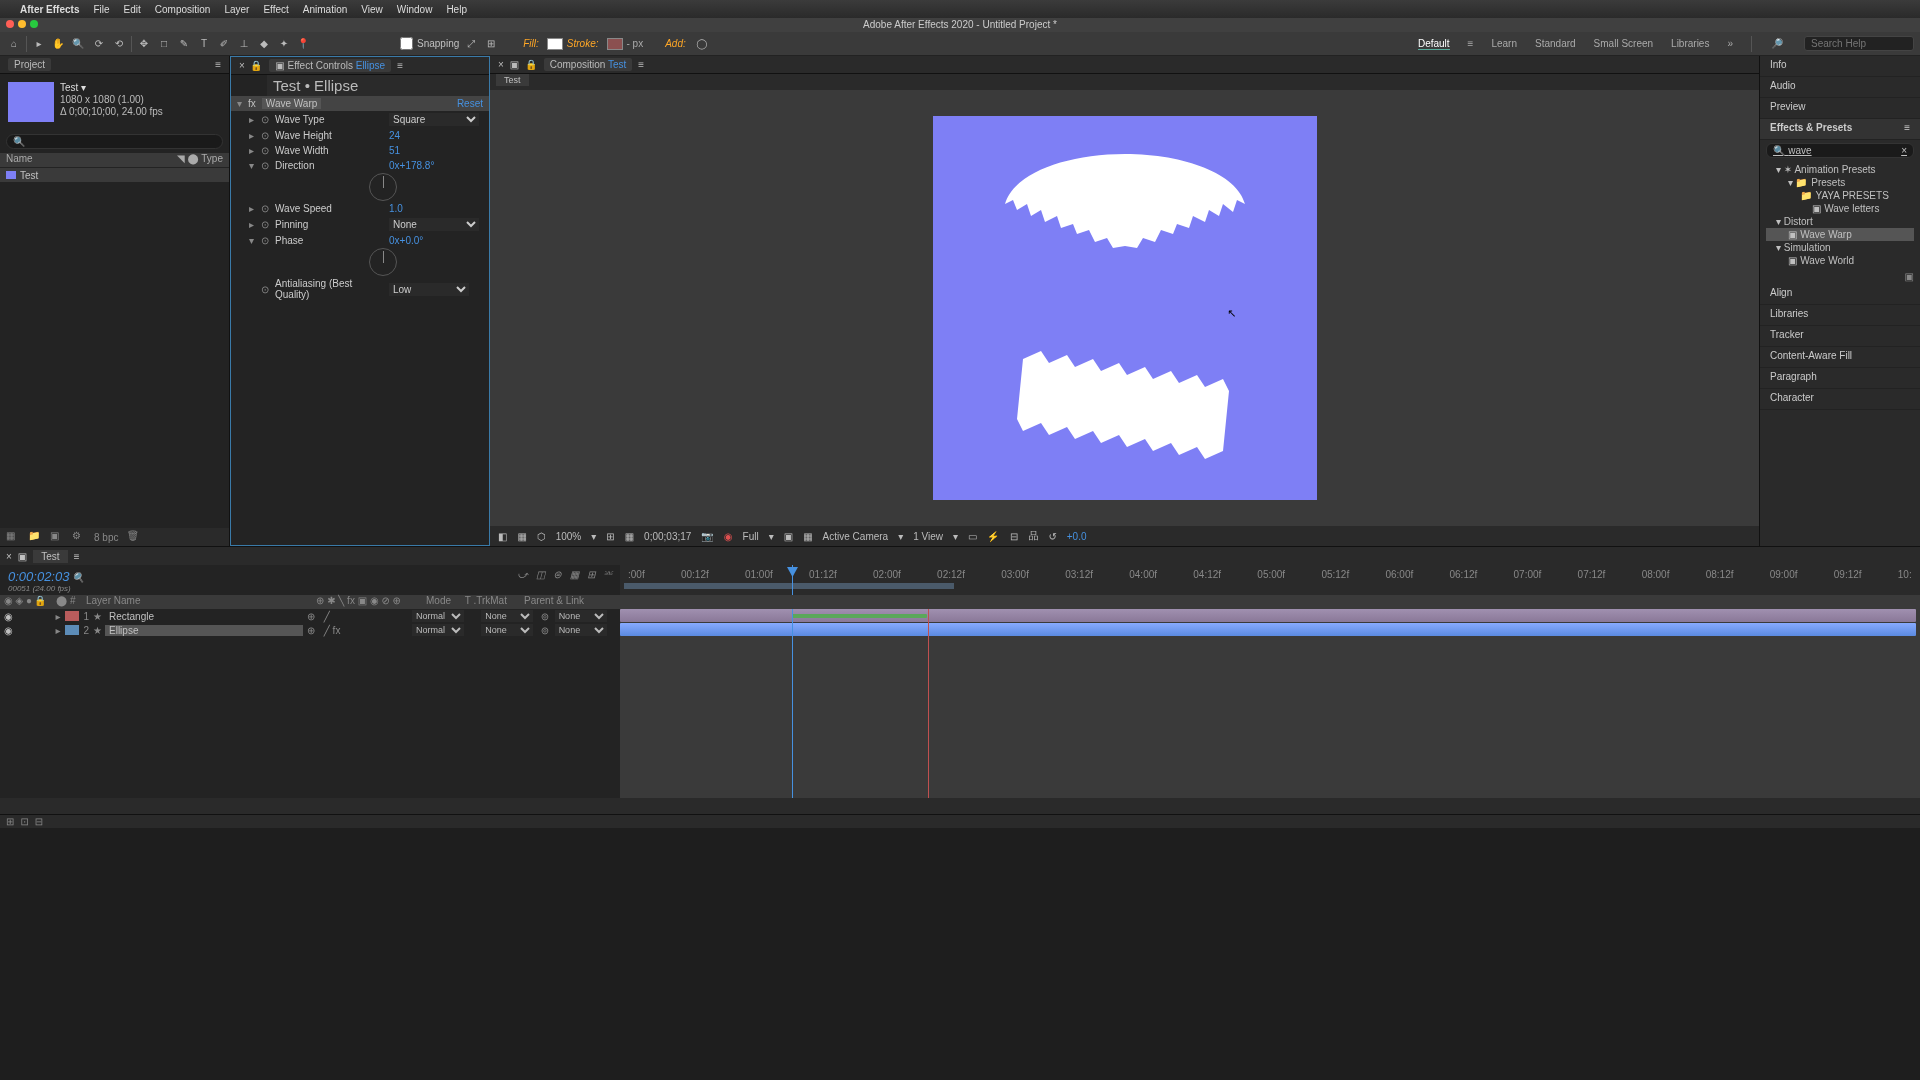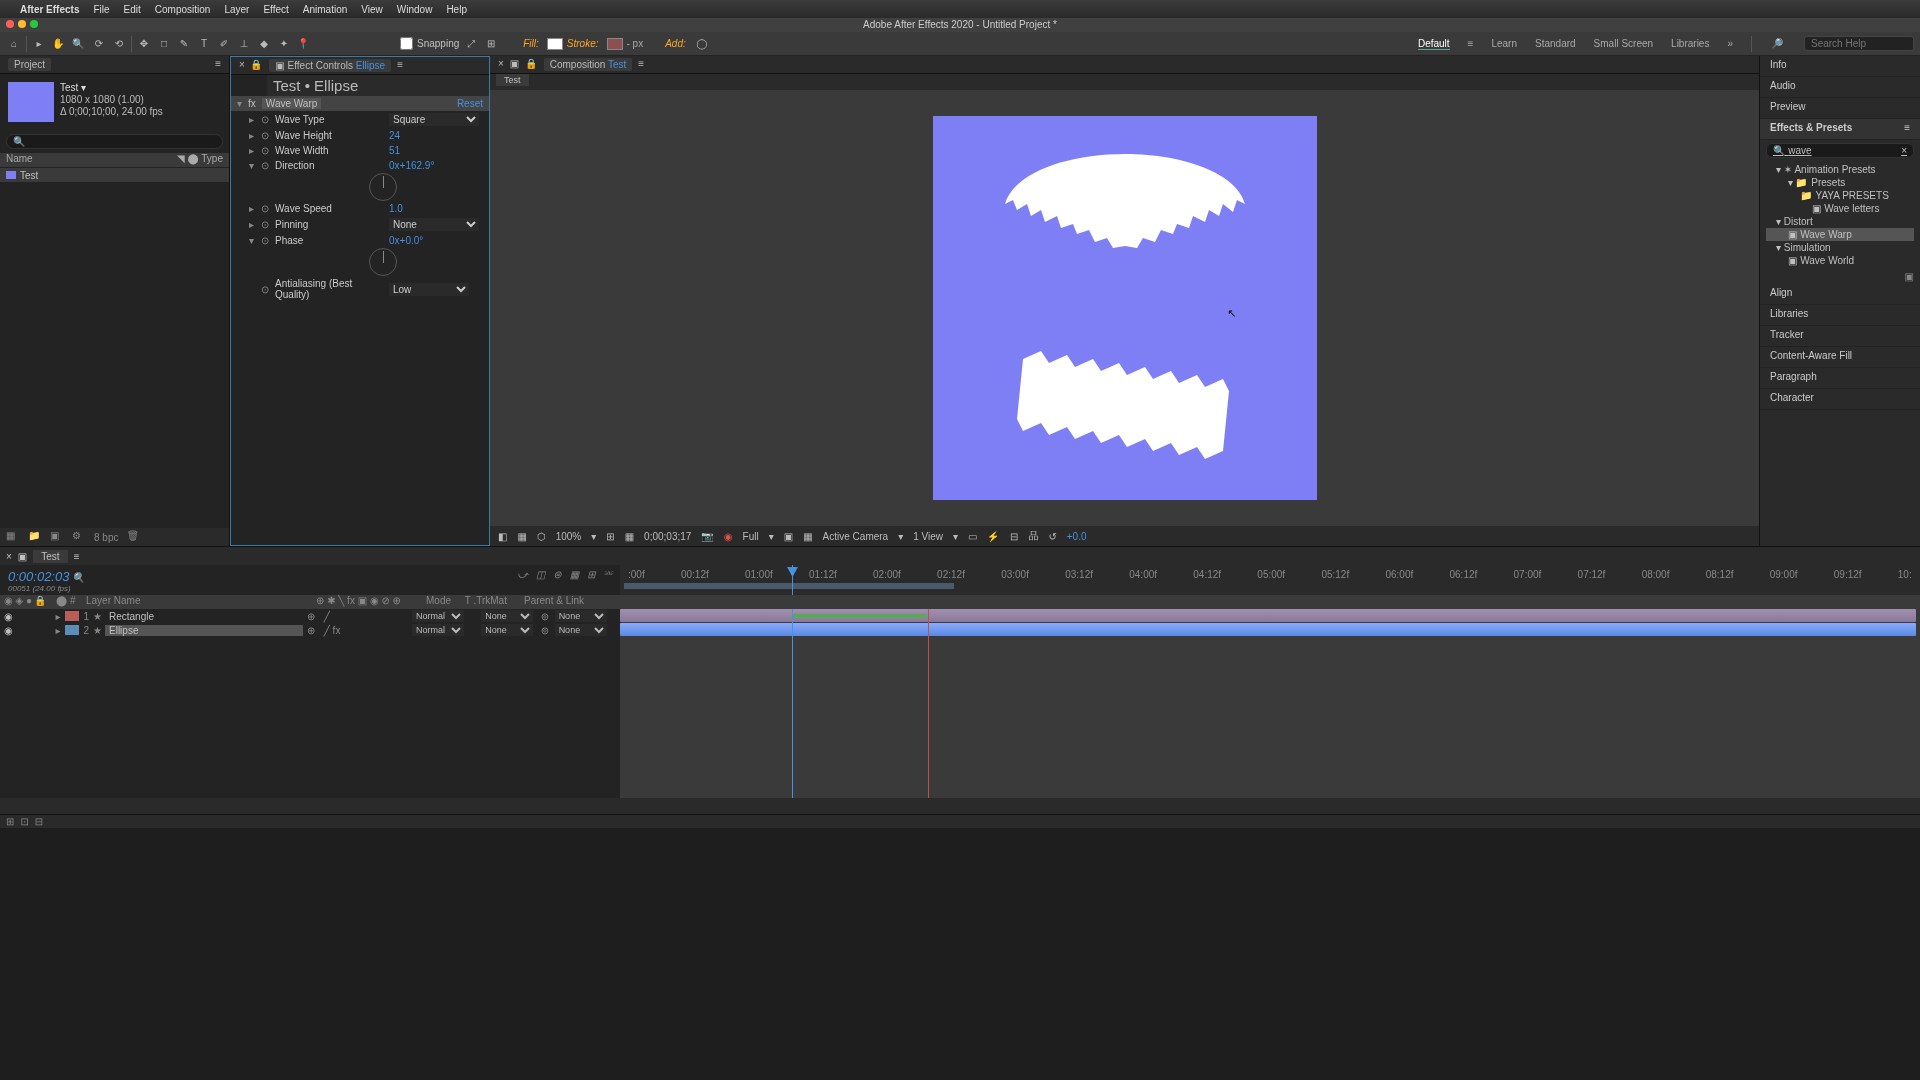--- a/index.html
+++ b/index.html
@@ -18,21 +18,21 @@
 .fillbox{width:16px;height:12px;background:#fff;border:1px solid #888;}
 .strokebox{width:16px;height:12px;background:#8b5050;border:1px solid #888;}
 .wlabel{color:#ffa726;font-style:italic;margin-right:4px;}
 .workspace-bar{margin-left:auto;display:flex;gap:18px;align-items:center;color:#aaa;}
 .workspace-bar .active{color:#fff;border-bottom:1px solid #5a9;}
 .searchbox{background:#222;border:1px solid #444;padding:1px 6px;border-radius:3px;width:110px;}
 
 
 .main { display:flex; height:490px;}
 .col { border-right:1px solid #111; display:flex; flex-direction:column;}
-.panel-title { background:#2a2a2a; height:18px; padding:2px 8px; font-size:10px; color:#bbb; border-bottom:1px solid #111; display:flex; gap:6px;}
+.panel-title { background:#2a2a2a; height:18px; padding:2px 8px; font-size:10px; color:#bbb; border-bottom:1px solid #111; display:flex; align-items:center; gap:6px;}
 .panel-title .tab { padding:1px 6px;}
 .panel-title .tab.act { background:#3a3a3a; border-radius:2px;}
 
 
 .project-col{width:230px;background:#232323;}
 .proj-thumb{display:flex;padding:8px;gap:6px;}
 .thumb{width:46px;height:40px;background:#7e7ff5;}
 .proj-meta{font-size:9px;color:#bbb;line-height:12px;}
 .proj-meta .nm{color:#ddd;}
 .proj-search{margin:4px 6px;background:#1a1a1a;border:1px solid #333;border-radius:8px;padding:1px 6px;}
@@ -262,21 +262,21 @@
     <div class="prop">
       <span class="tw">▸</span>
         <span class="sw">⊙</span>
       <span class="nm">Wave Width</span>
       <span class="val">51</span>
     </div>
     <div class="prop">
       <span class="tw">▾</span>
         <span class="sw">⊙</span>
       <span class="nm">Direction</span>
-      <span class="val">0x+162.9°</span>
+      <span class="val">0x+178.8°</span>
     </div>
     <div class="dial"></div>
     <div class="prop">
       <span class="tw">▸</span>
         <span class="sw">⊙</span>
       <span class="nm">Wave Speed</span>
       <span class="val">1.0</span>
     </div>
     <div class="prop">
       <span class="tw">▸</span>

